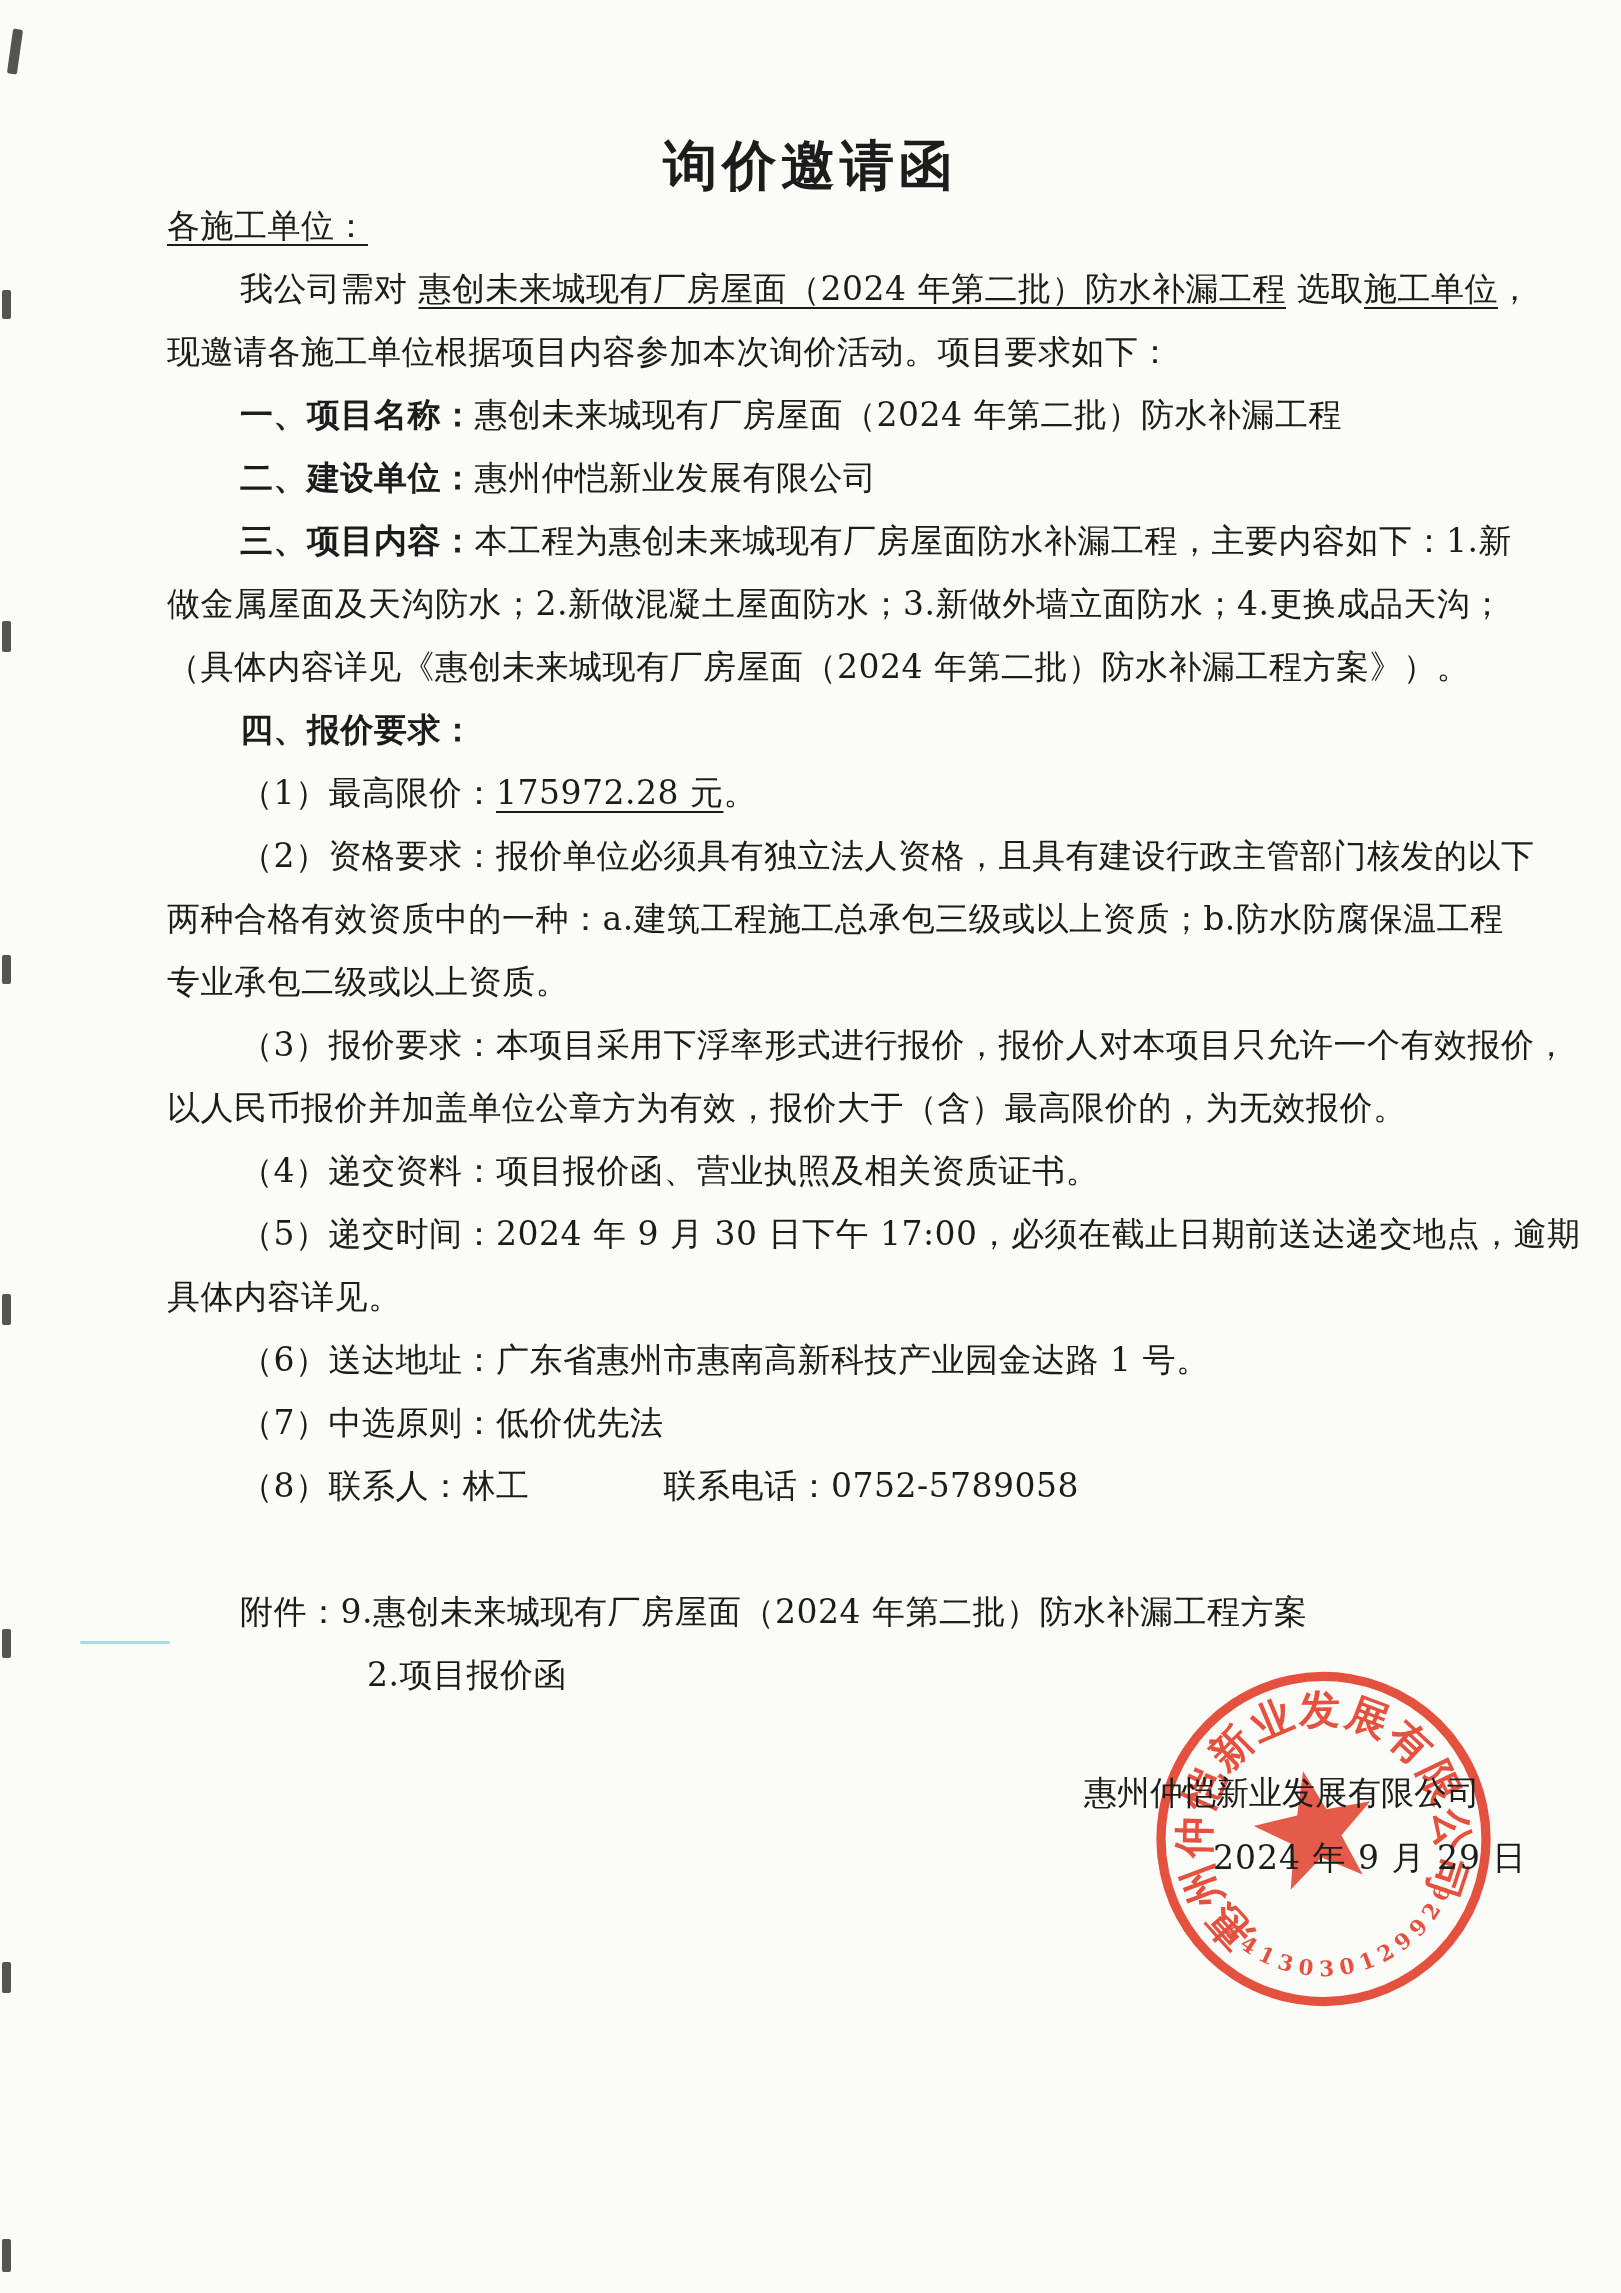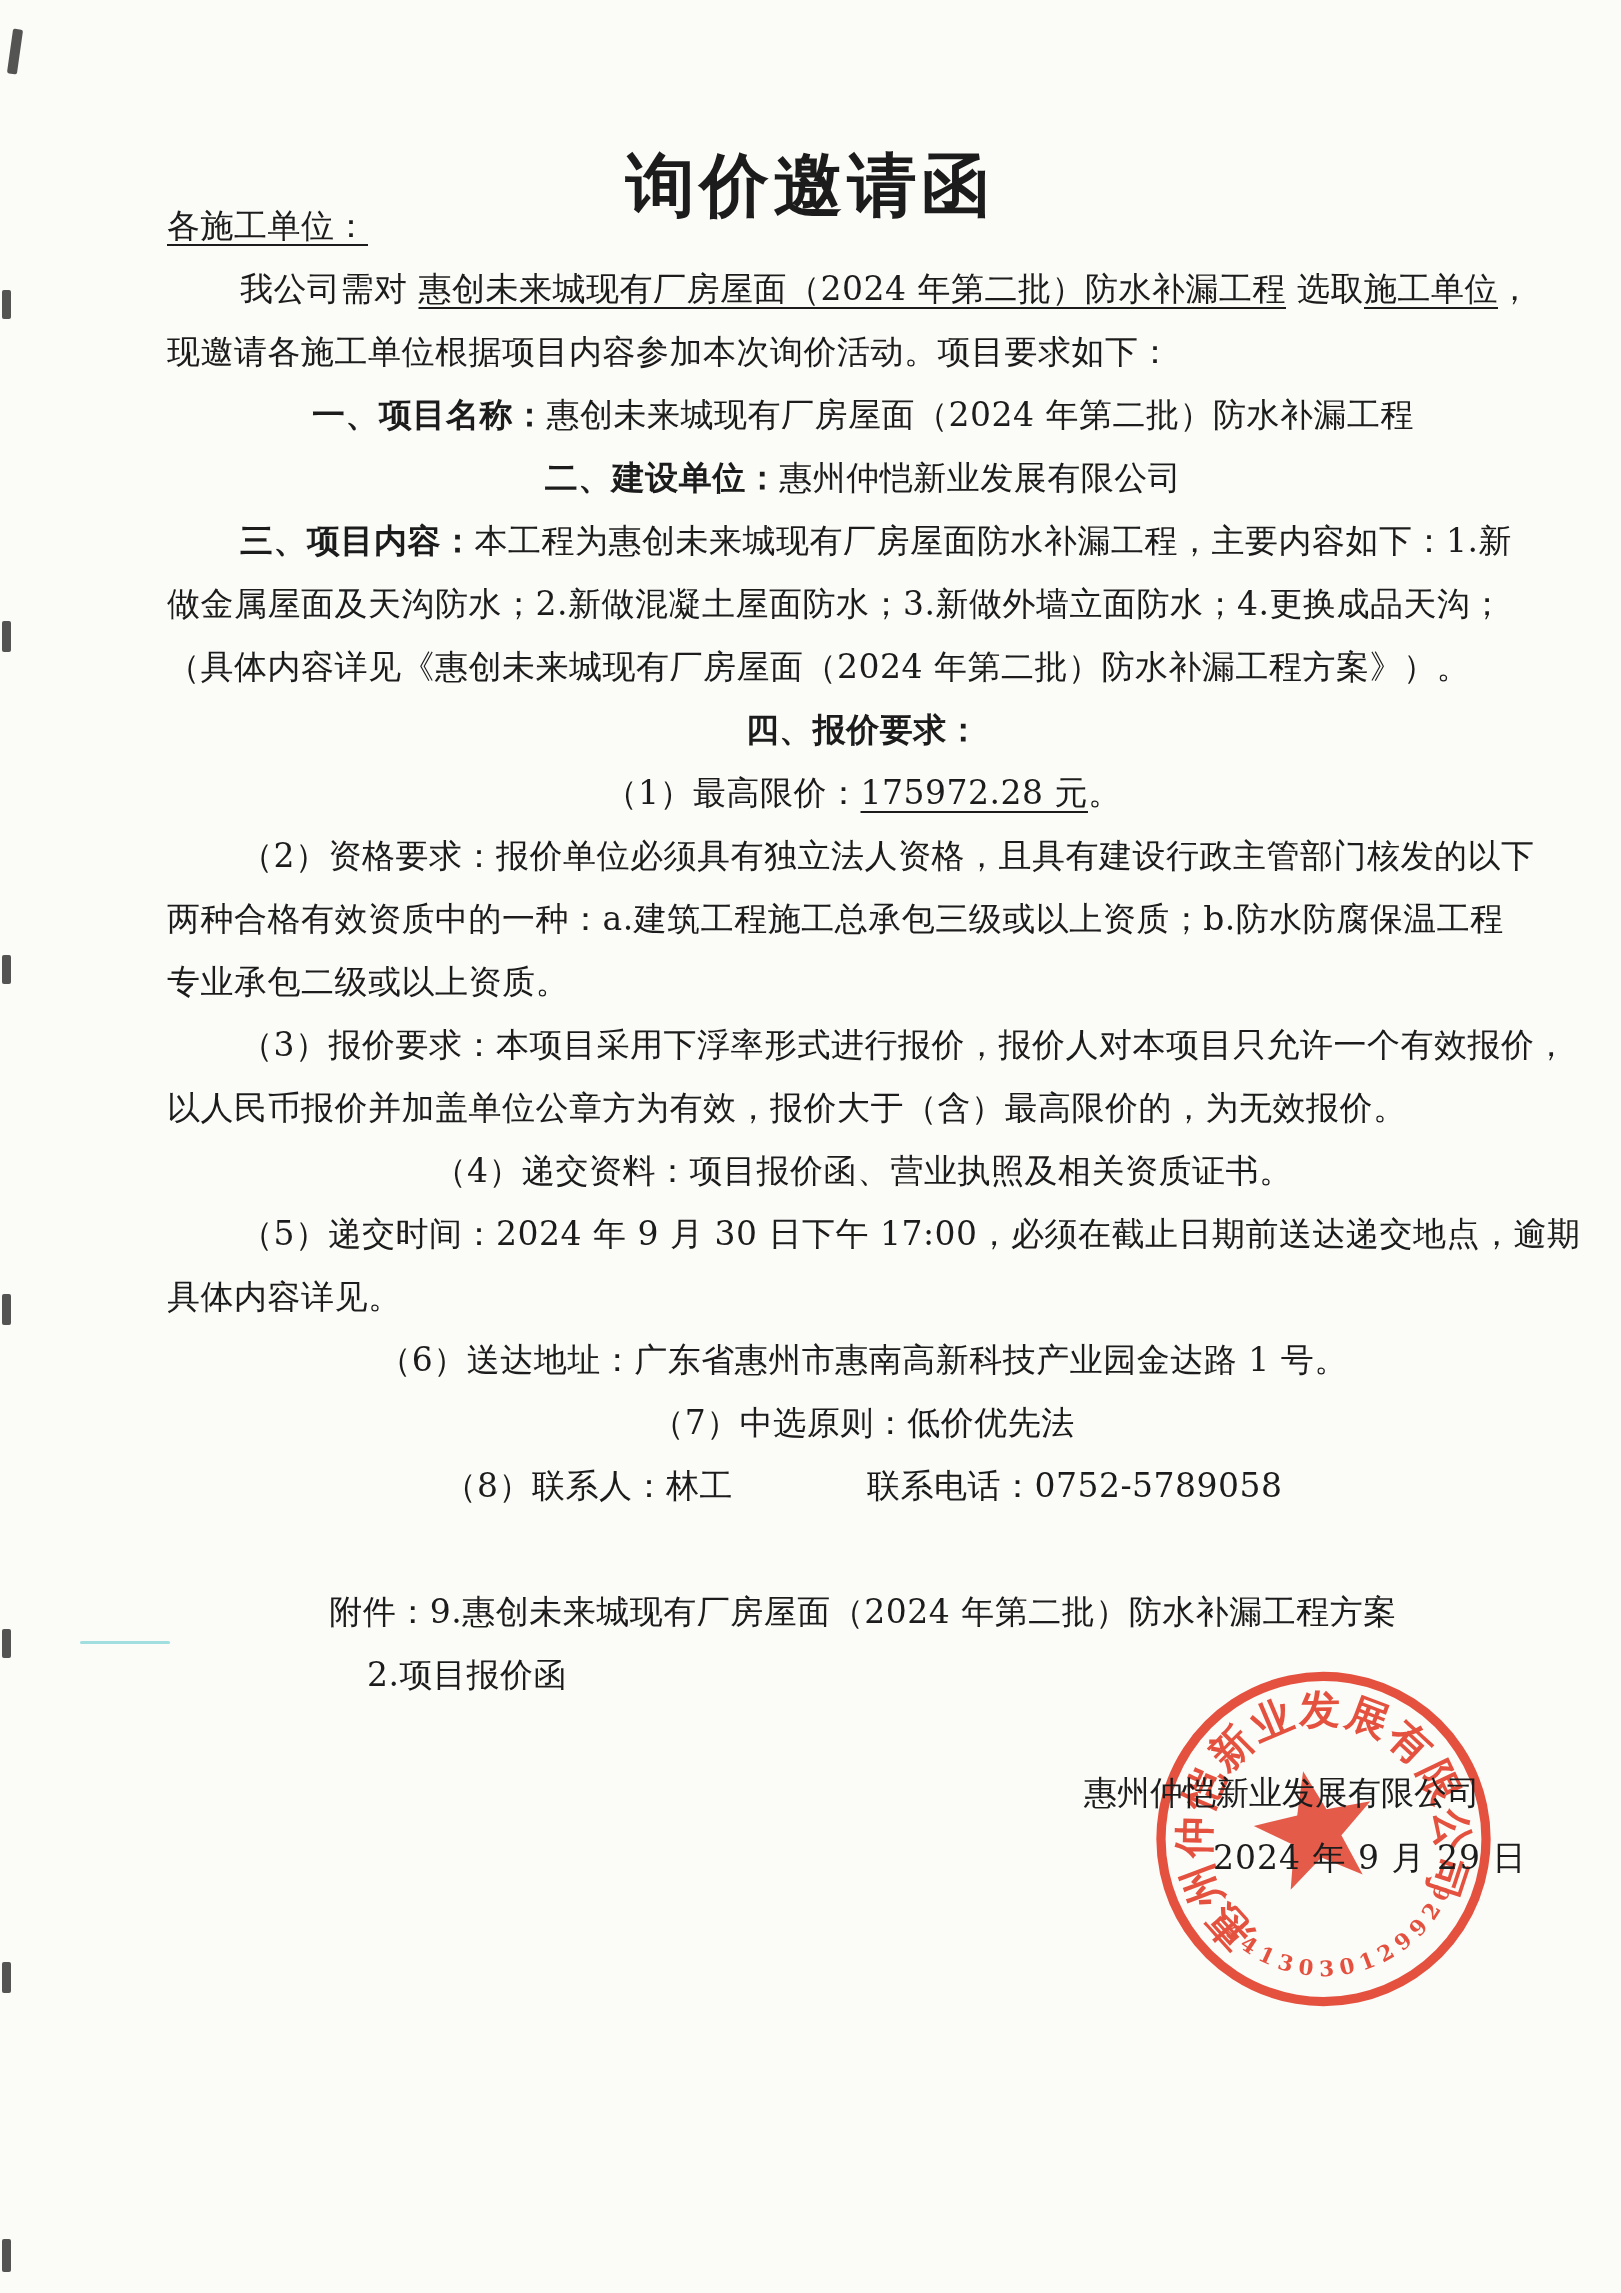--- a/index.html
+++ b/index.html
@@ -11,41 +11,41 @@
   .page{
     position:relative;
     width:1621px;height:2294px;
     background:var(--page-bg);
     overflow:hidden;
     font-family:"DejaVu Serif","Liberation Serif",serif;
     color:var(--ink);
   }
   .title{
     position:absolute;
-    left:0;top:140px;width:1621px;
+    left:0;top:130px;width:1621px;
     margin:0;
     text-align:center;
-    font-size:69px;
+    font-size:54px;
     font-weight:bold;
     letter-spacing:4.9px;
     color:var(--ink);
   }
   .doc-lines{
     position:absolute;
     left:167px;top:194px;
     width:1319px;
   }
   .line{
     height:63px;
     line-height:63px;
     font-size:33px;
     white-space:pre;
     letter-spacing:0.5px;
   }
-  .line.ind1{padding-left:73px;text-align:center;}
+  .line.ind1{padding-left:73px;}
   .line.ind2{padding-left:200px;}
   .line span.u{
     text-decoration:underline;
     text-underline-offset:6.9px;
     text-decoration-thickness:2px;
   }
   .line span.b{font-weight:bold;font-family:Liberation Serif, serif;}
   .sig{
     position:absolute;
     font-size:33px;

